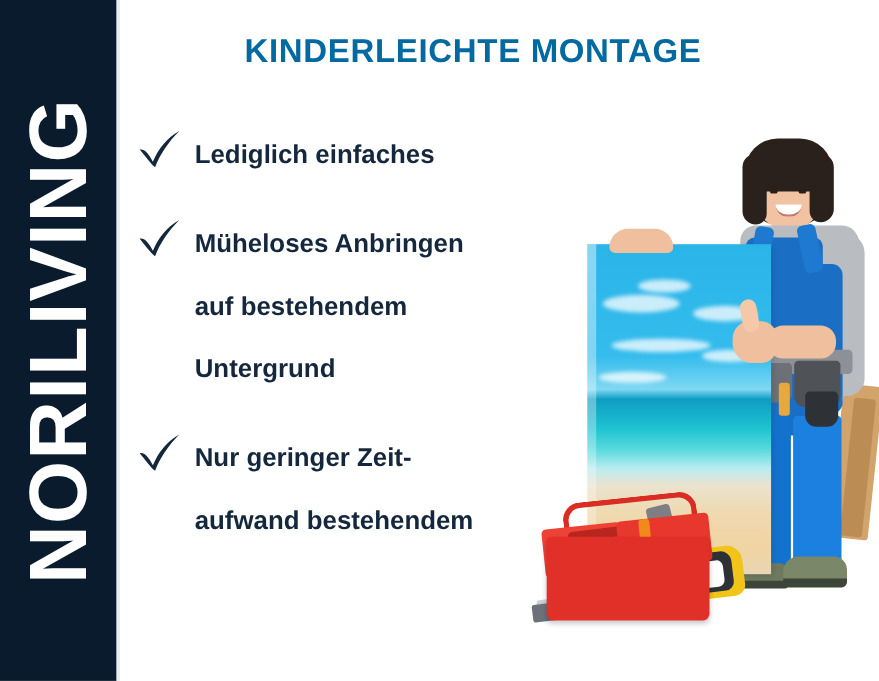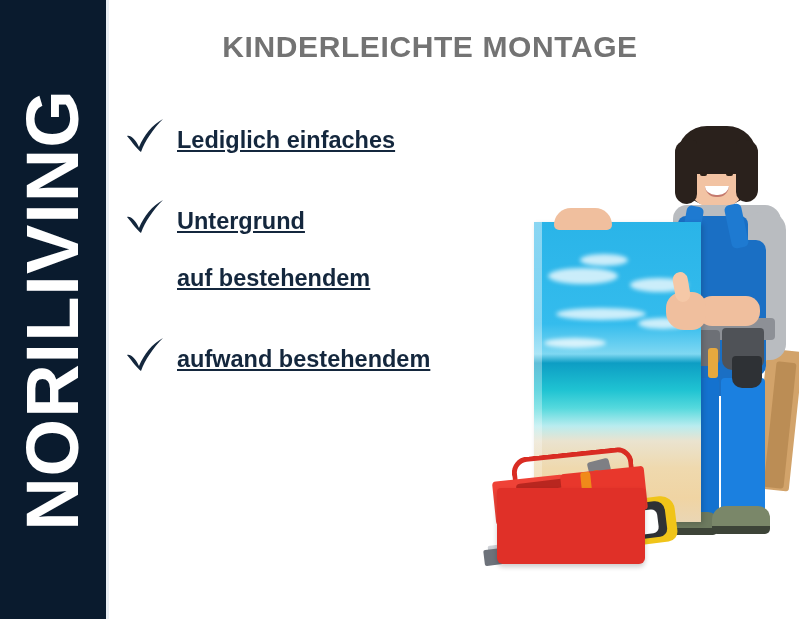--- a/index.html
+++ b/index.html
@@ -50,21 +50,21 @@
     letter-spacing: 1px;
     line-height: 1;
   }
 
   
   .headline {
     position: absolute;
     left: 190px;
     top: 30px;
     width: 480px;
-    color: #737373;
+    color: #0369a1;
     font-family: "Liberation Sans", sans-serif;
     font-weight: bold;
     font-size: 30px;
     letter-spacing: 0.6px;
     text-align: center;
   }
 
   
   .bullets {
     position: absolute;
@@ -85,21 +85,21 @@
     width: 42px;
     height: 38px;
   }
   .bullet-lines {
     color: #14273d;
     font-family: "Liberation Sans", sans-serif;
     font-weight: bold;
     font-size: 23.5px;
     line-height: 57px;
   }
-  .bullet-line { display: block; white-space: nowrap; text-decoration: underline; }
+  .bullet-line { display: block; white-space: nowrap; }
 
   
   .photo {
     position: absolute;
     left: 470px;
     top: 0;
     width: 329px;
     height: 619px;
   }
 
@@ -351,30 +351,32 @@
       <div class="bullet-lines">
         <span class="bullet-line">Lediglich einfaches</span>
       </div>
     </div>
 
     <div class="bullet">
       <svg class="check-icon" viewBox="0 0 42 38">
         <path d="M3 20 C7 19, 11 23, 15 31 C20 19, 28 9, 39 3 C29 13, 21 25, 17 36 C13 33, 8 26, 3 20 Z" fill="#14273d"></path>
       </svg>
       <div class="bullet-lines">
+        <span class="bullet-line">Müheloses Anbringen</span>
+        <span class="bullet-line">auf bestehendem</span>
         <span class="bullet-line">Untergrund</span>
-        <span class="bullet-line">auf bestehendem</span>
       </div>
     </div>
 
     <div class="bullet">
       <svg class="check-icon" viewBox="0 0 42 38">
         <path d="M3 20 C7 19, 11 23, 15 31 C20 19, 28 9, 39 3 C29 13, 21 25, 17 36 C13 33, 8 26, 3 20 Z" fill="#14273d"></path>
       </svg>
       <div class="bullet-lines">
+        <span class="bullet-line">Nur geringer Zeit-</span>
         <span class="bullet-line">aufwand bestehendem</span>
       </div>
     </div>
 
   </div>
 
   <div class="photo">
 
     <div class="worker">
       <div class="w-wood"></div>

